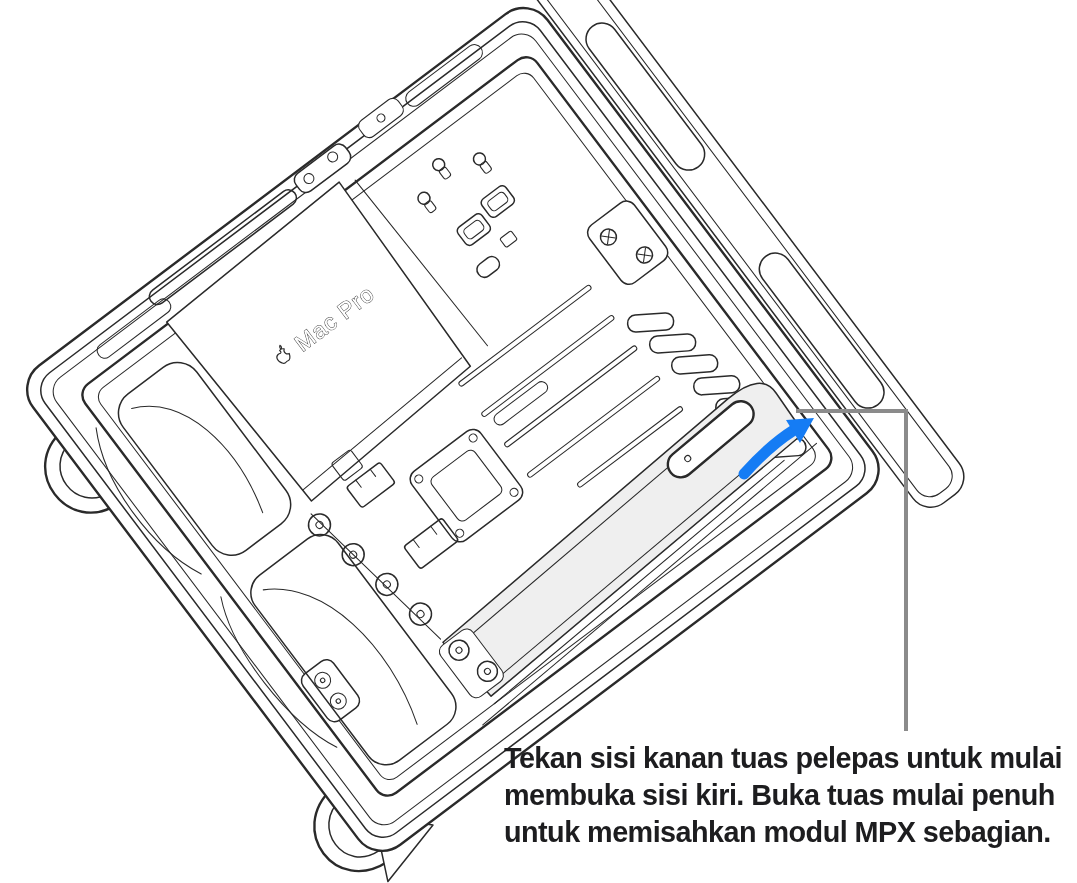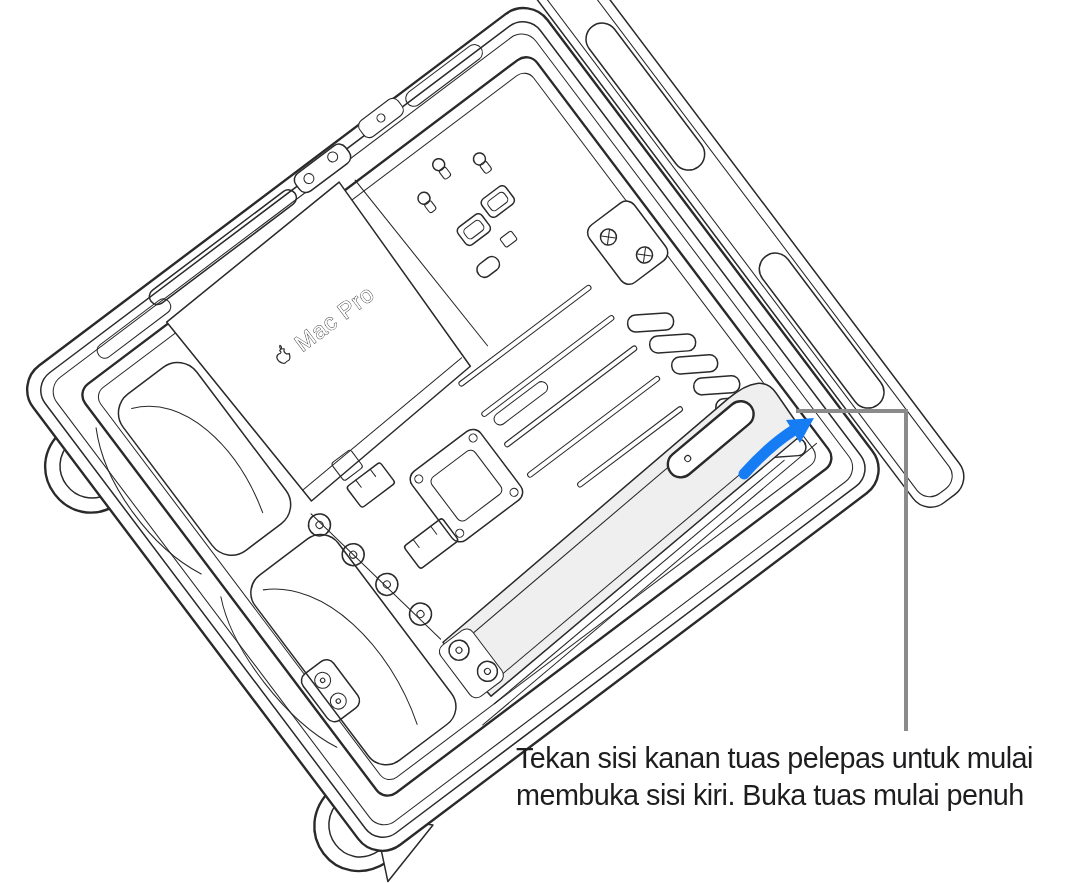--- a/index.html
+++ b/index.html
@@ -14,23 +14,23 @@
   .ln{stroke-width:1.5;}
   .ln-thick{stroke-width:2.4;}
   .ln-thin{stroke-width:1.05;}
   .fw{fill:#ffffff;}
   .module{fill:var(--module);}
   .logo-text{font-family:"Liberation Sans",sans-serif;font-size:23px;letter-spacing:1px;
              fill:#ffffff;stroke:#3a3a3a;stroke-width:0.9px;paint-order:stroke;}
   .arrow-stroke{fill:none;stroke:var(--arrow);stroke-width:11;stroke-linecap:round;}
   .arrow-head{fill:var(--arrow);stroke:none;}
   .callout{fill:none;stroke:var(--callout);stroke-width:4;stroke-linecap:square;}
-  #caption{position:absolute;left:516px;top:740px;width:560px;
+  #caption{position:absolute;left:504px;top:740px;width:560px;
            font-size:28.8px;line-height:37px;letter-spacing:-0.55px;
-           color:var(--caption);white-space:nowrap;}
+           color:var(--caption);white-space:nowrap;font-weight:bold;}
   #caption span{display:block;}
 </style>
 </head>
 <body>
 
 <div id="stage">
   <svg width="1077" height="883" viewBox="0 0 1077 883">
 
     <g transform="translate(30,390) rotate(-37)">
 
@@ -197,14 +197,15 @@
 
     <g>
       <path d="M 744,474 C 760,456 775,442 794,430" class="arrow-stroke"></path>
       <polygon points="814,418 800,443 786,420" class="arrow-head"></polygon>
     </g>
   </svg>
 
   <div id="caption">
     <span>Tekan sisi kanan tuas pelepas untuk mulai</span>
     <span>membuka sisi kiri. Buka tuas mulai penuh</span>
+    <span>untuk memisahkan modul MPX sebagian.</span>
   </div>
 </div>
 
 </body></html>

